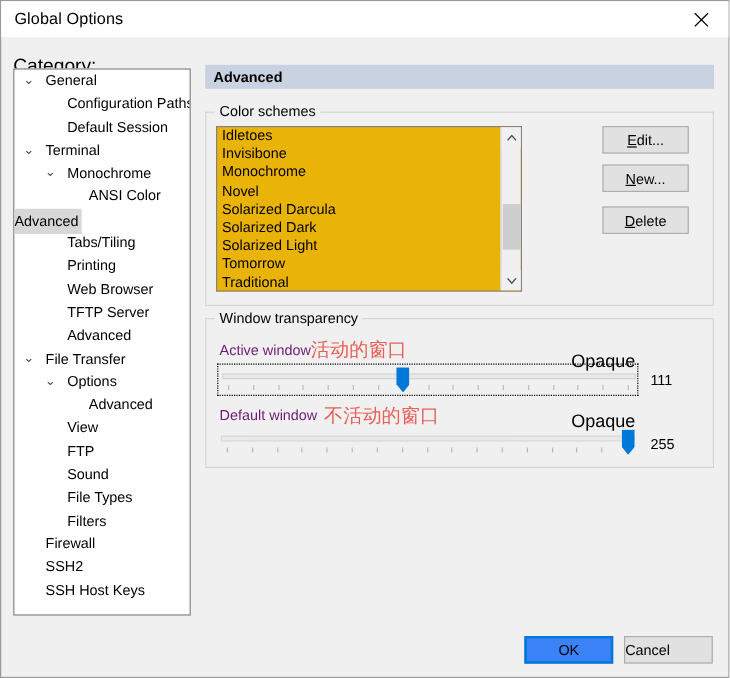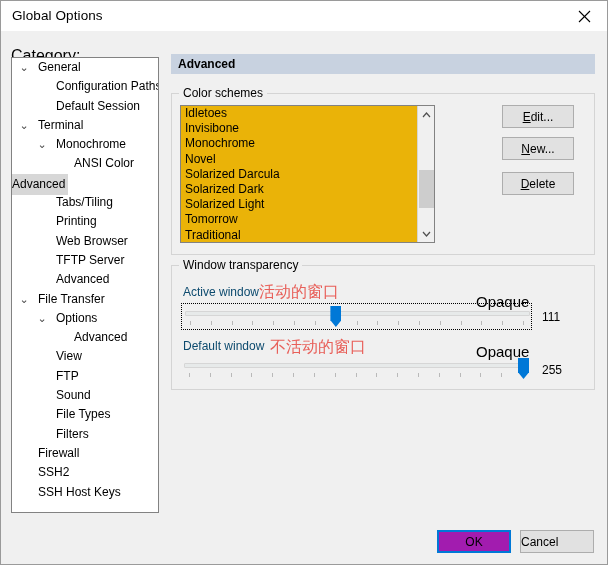--- a/index.html
+++ b/index.html
@@ -232,21 +232,21 @@
   .btn u { text-decoration: underline; }
 
   #btn-edit   { left: 501px; top: 104px; width: 72px; height: 23px; }
   #btn-new    { left: 501px; top: 136px; width: 72px; height: 23px; }
   #btn-delete { left: 501px; top: 171px; width: 72px; height: 23px; }
 
   
   .slider-label {
     position: absolute;
     font-size: 12px;
-    color: #0c4a6e;
+    color: #701a75;
     white-space: nowrap;
   }
   .cn-annot {
     position: absolute;
     font-size: 16px;
     color: #e8605a;
     white-space: nowrap;
     font-family: "DejaVu Sans", sans-serif;
   }
   .opaque-label {
@@ -293,21 +293,21 @@
     width: 1px;
     height: 4px;
     background: #b9b9b9;
   }
 
   
   #btn-ok {
     position: absolute;
     left: 436px; top: 529px;
     width: 74px; height: 23px;
-    background: #a21caf;
+    background: #3b82f6;
     border: 2px solid #0078d7;
     box-sizing: border-box;
     display: flex; align-items: center; justify-content: center;
     font-size: 12px;
     cursor: default;
   }
   #btn-cancel {
     position: absolute;
     left: 519px; top: 529px;
     width: 74px; height: 23px;

